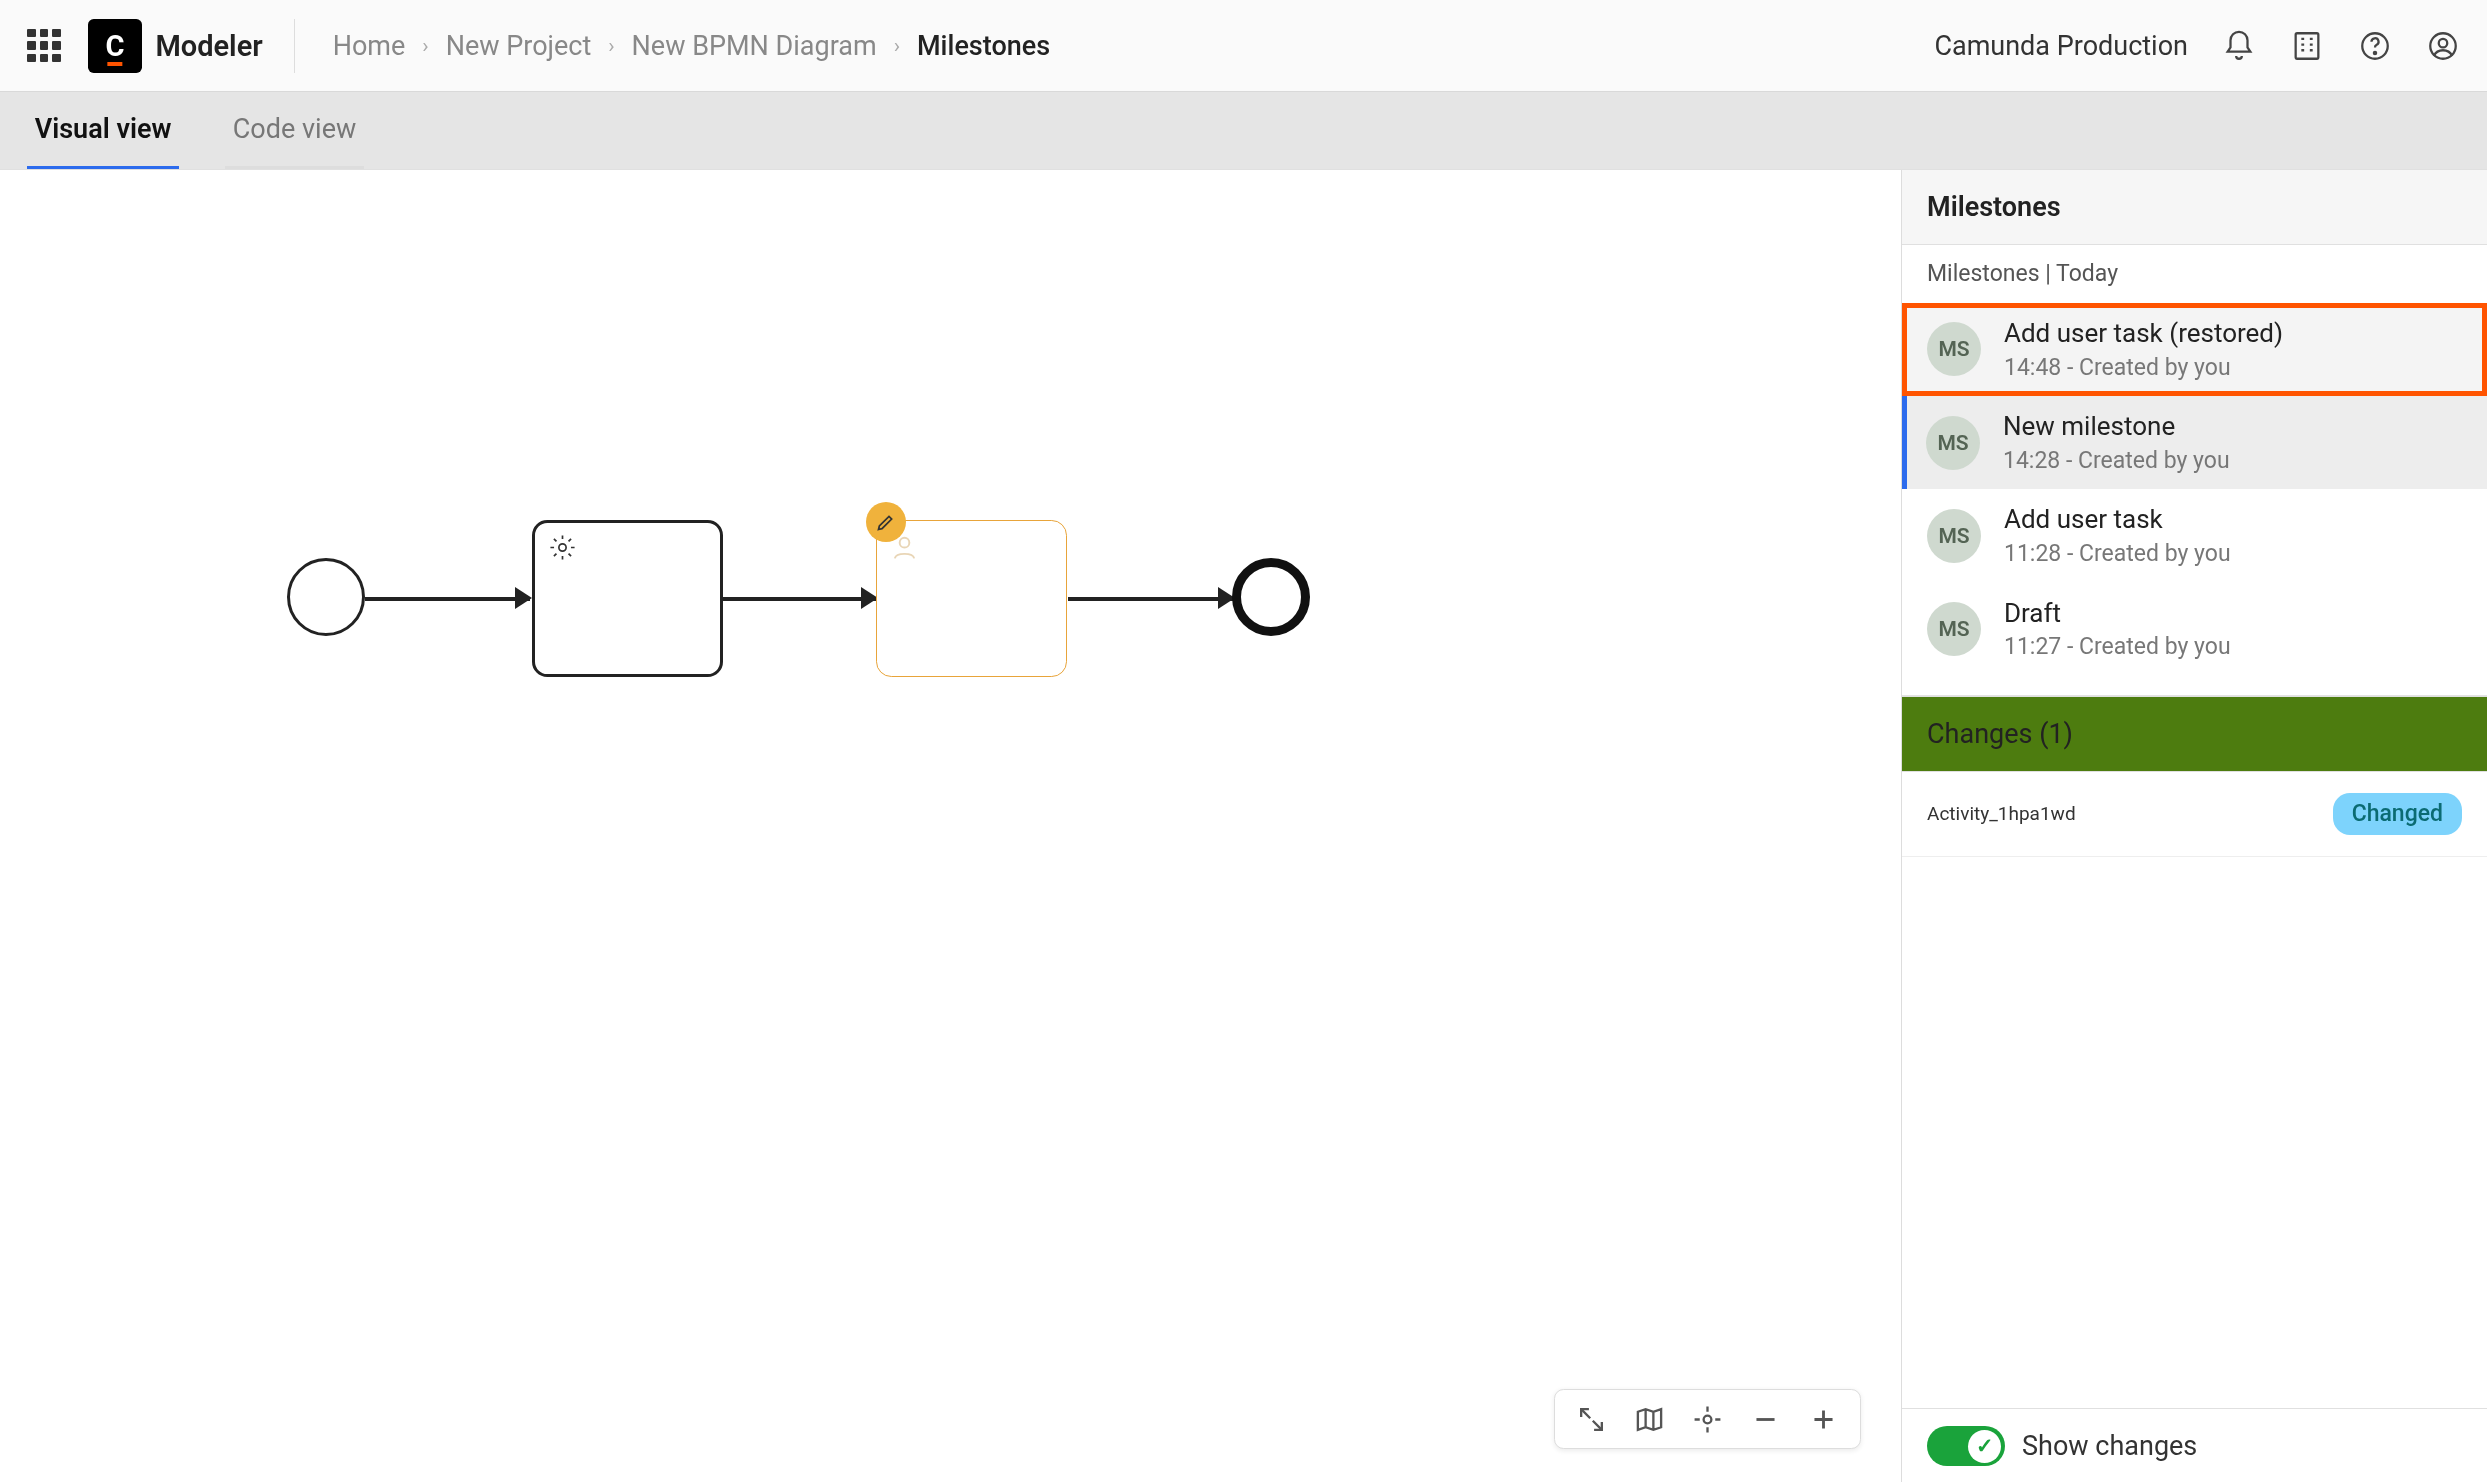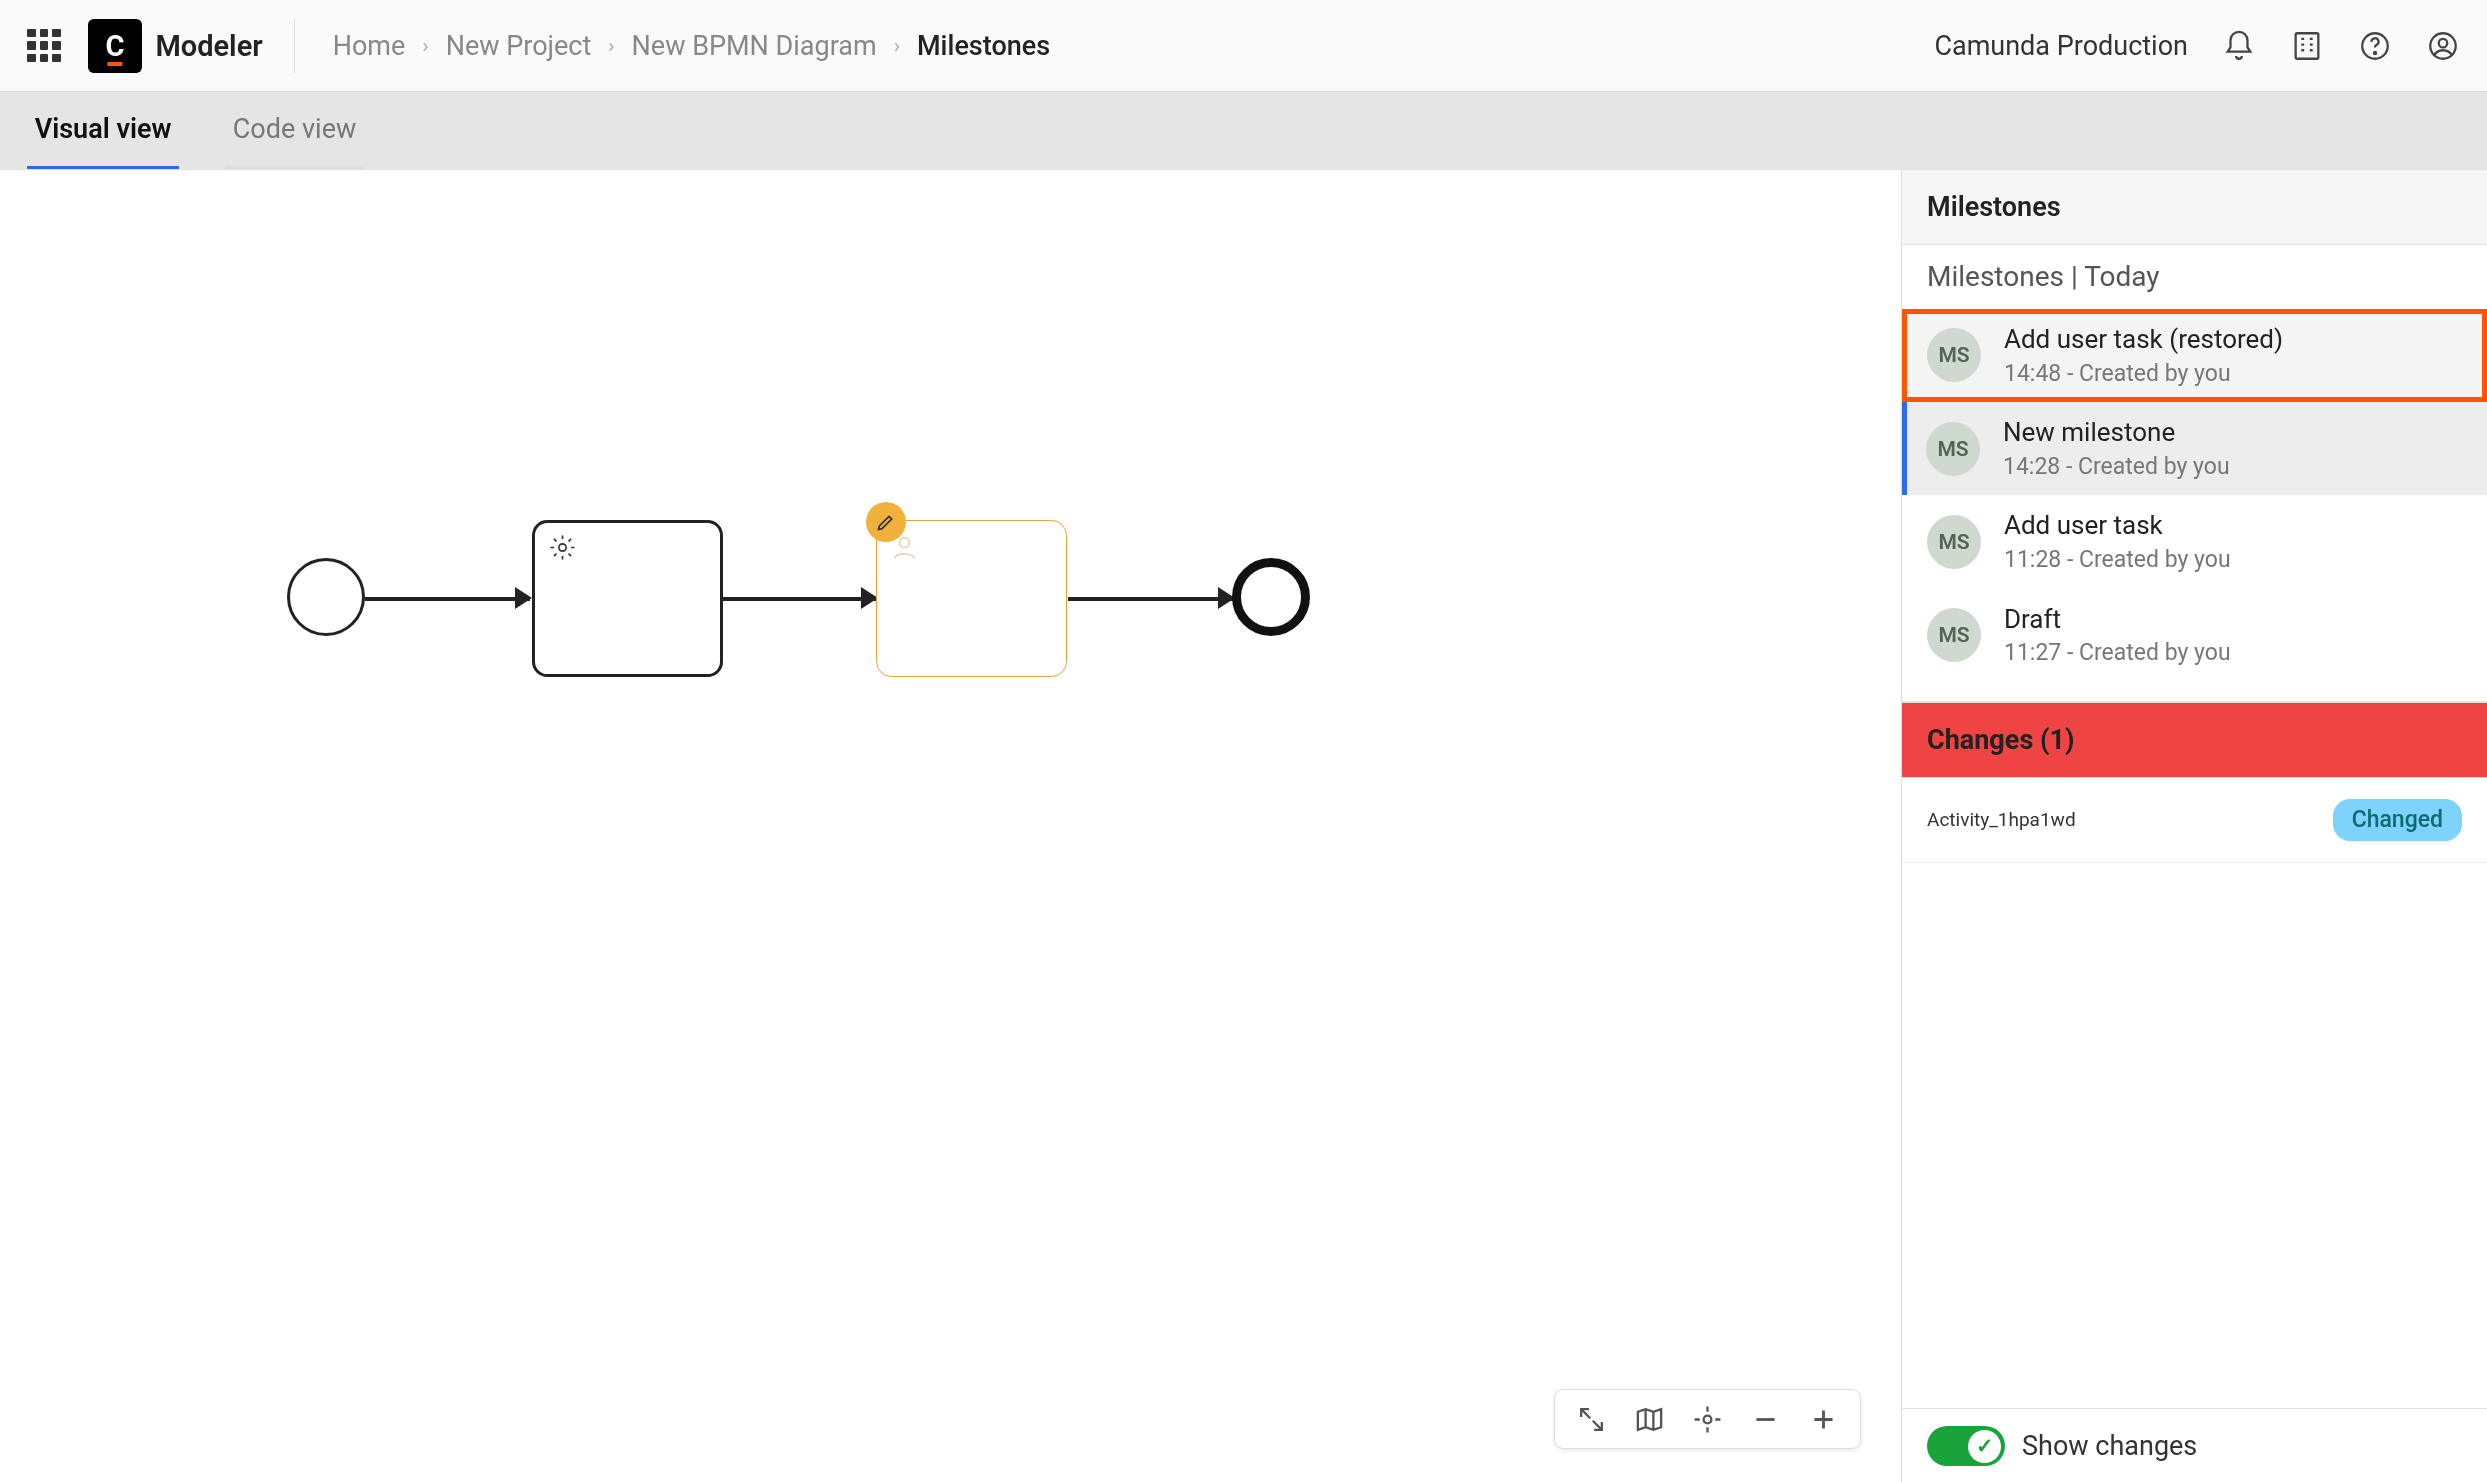--- a/index.html
+++ b/index.html
@@ -136,21 +136,21 @@
     display:flex; flex-direction:column;
     background:#fff;
   }
   .panel-head {
     font-size:27px; font-weight:600; color:#222;
     padding: 21px 25px;
     border-bottom:1px solid #e0e0e0;
     background:#f6f6f6;
   }
   .group-head {
-    font-size:28px; color:#555;
+    font-size:23px; color:#555;
     padding: 15.3px 25px;
   }
   .milestone {
     display:flex; align-items:center; gap:23px;
     padding:15.3px 25px;
     cursor:pointer;
     position:relative;
   }
   .milestone.selected {
     background:#ededed;
@@ -166,25 +166,25 @@
     width:54px; height:54px; border-radius:50%;
     background:#cfd9cf; color:#546454;
     display:flex; align-items:center; justify-content:center;
     font-size:21px; font-weight:600;
   }
   .m-title { font-size:26px; font-weight:400; color:#222; }
   .m-sub { font-size:23px; color:#777; margin-top:5.7px; }
   .divider { height:1px; background:#e3e3e3; margin:19px 0 0 0; }
 
   .panel-head2 {
-    font-size:27px; font-weight:700; color:#222;
+    font-size:27px; font-weight:400; color:#222;
     padding: 21px 25px;
     border-top:1px solid #e0e0e0;
     border-bottom:1px solid #e0e0e0;
-    background:#ef4444;
+    background:#4d7c0f;
   }
   .change-row {
     display:flex; align-items:center; justify-content:space-between;
     padding:21px 25px;
     border-bottom:1px solid #eee;
   }
   .change-name { font-size:19px; color:#333; }
   .badge-changed {
     background:#7dd3fc; color:#0b6b72;
     border-radius:17px; padding:7.7px 19px;

